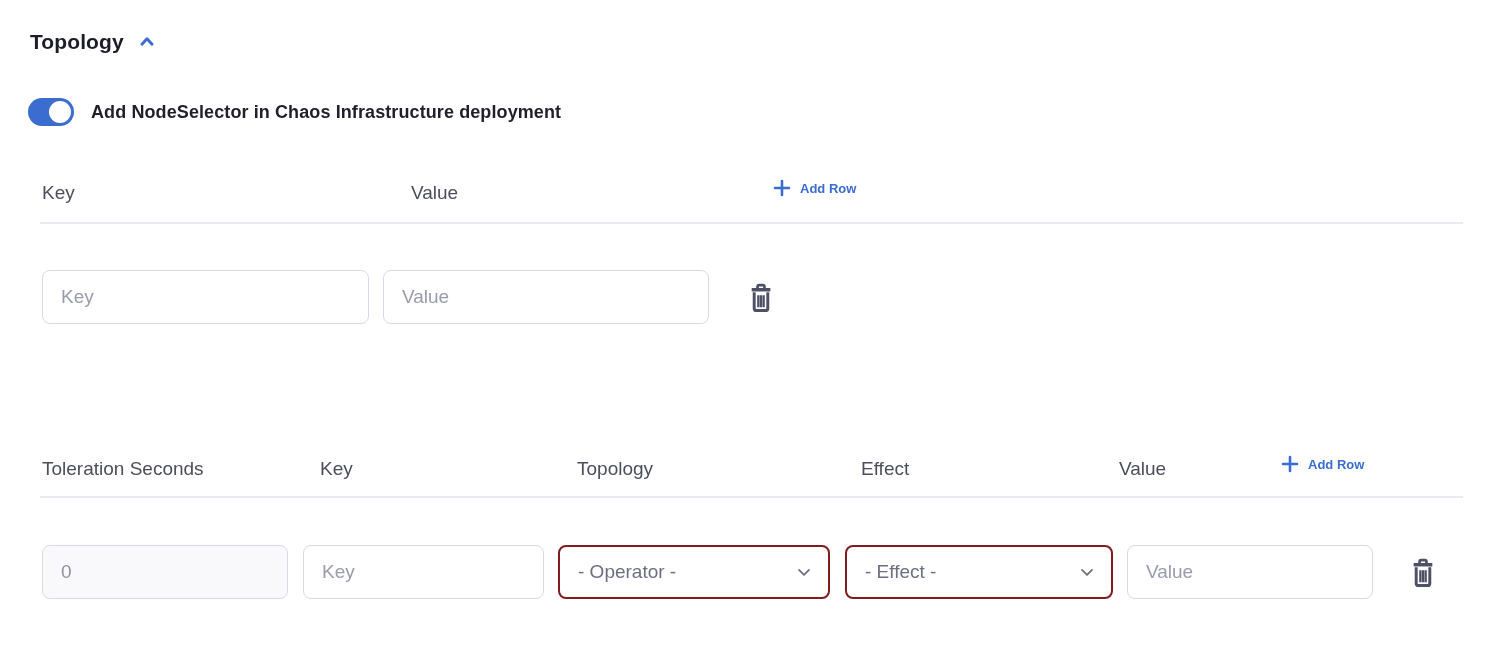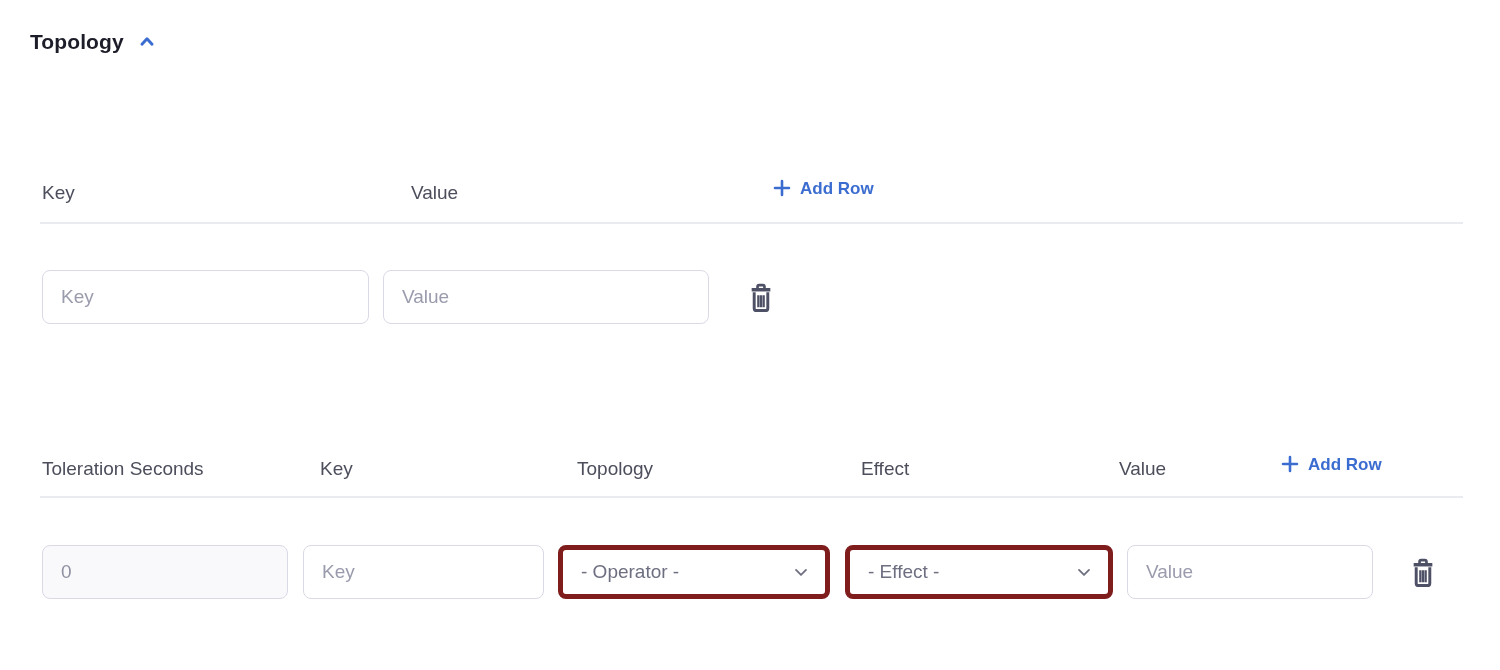--- a/index.html
+++ b/index.html
@@ -63,23 +63,23 @@
     color: #4c4e5c;
     white-space: nowrap;
   }
   .divider {
     position: absolute;
     height: 2px;
     background: #eaebf0;
   }
   .add-row {
     position: absolute;
-    display: inline-flex; gap: 9px;
+    display: inline-flex; align-items: center; gap: 9px;
     color: #3b6dd0;
-    font-size: 17px;
+    font-size: 13px;
     font-weight: 700;
     cursor: pointer;
     background: none; border: none;
     font-family: "Liberation Sans", sans-serif;
     white-space: nowrap;
   }
   .plus-icon { width: 18px; height: 18px; display: block; }
 
   
   .field {
@@ -92,21 +92,21 @@
     color: #2a2b38;
     padding: 0 18px;
     font-family: "Liberation Sans", sans-serif;
     outline: none;
   }
   .field::placeholder { color: #9a9bac; opacity: 1; }
   .field.subtle { background: #f9f9fc; color: #8f90a2; }
   .select {
     position: absolute;
     height: 54px;
-    border: 5px solid #7f1d1d;
+    border: 2px solid #7f1d1d;
     border-radius: 8px;
     background: #ffffff;
     display: flex; align-items: center; justify-content: space-between;
     padding: 0 14px 0 18px;
     font-size: 19px;
     color: #6d6f80;
     cursor: pointer;
   }
   .chev-down { width: 20px; height: 20px; display: block; }
 
@@ -124,20 +124,26 @@
 
 <div class="stage">
 
   <div class="section-title-row">
     <div class="section-title">Topology</div>
     <svg class="chev-up" viewBox="0 0 24 24" fill="none">
       <polyline points="6.5,14.5 12,8.5 17.5,14.5" stroke="#3b6dd0" stroke-width="3.2" stroke-linecap="round" stroke-linejoin="round"></polyline>
     </svg>
   </div>
 
+  <div class="toggle-row" style="left:28px; top:98px;">
+    <div class="switch">
+      <div class="knob"></div>
+    </div>
+    <div class="toggle-label">Add NodeSelector in Chaos Infrastructure deployment</div>
+  </div>
 
   <div class="th" style="left:42px; top:182px;">Key</div>
   <div class="th" style="left:411px; top:182px;">Value</div>
   <button class="add-row" style="left:773px; top:179px;">
     <svg class="plus-icon" viewBox="0 0 18 18">
       <path d="M9 2 V16 M2 9 H16" stroke="#3b6dd0" stroke-width="2.6" stroke-linecap="round" fill="none"></path>
     </svg>
     <span>Add Row</span>
   </button>
   <div class="divider" style="left:40px; top:222px; width:1423px;"></div>

